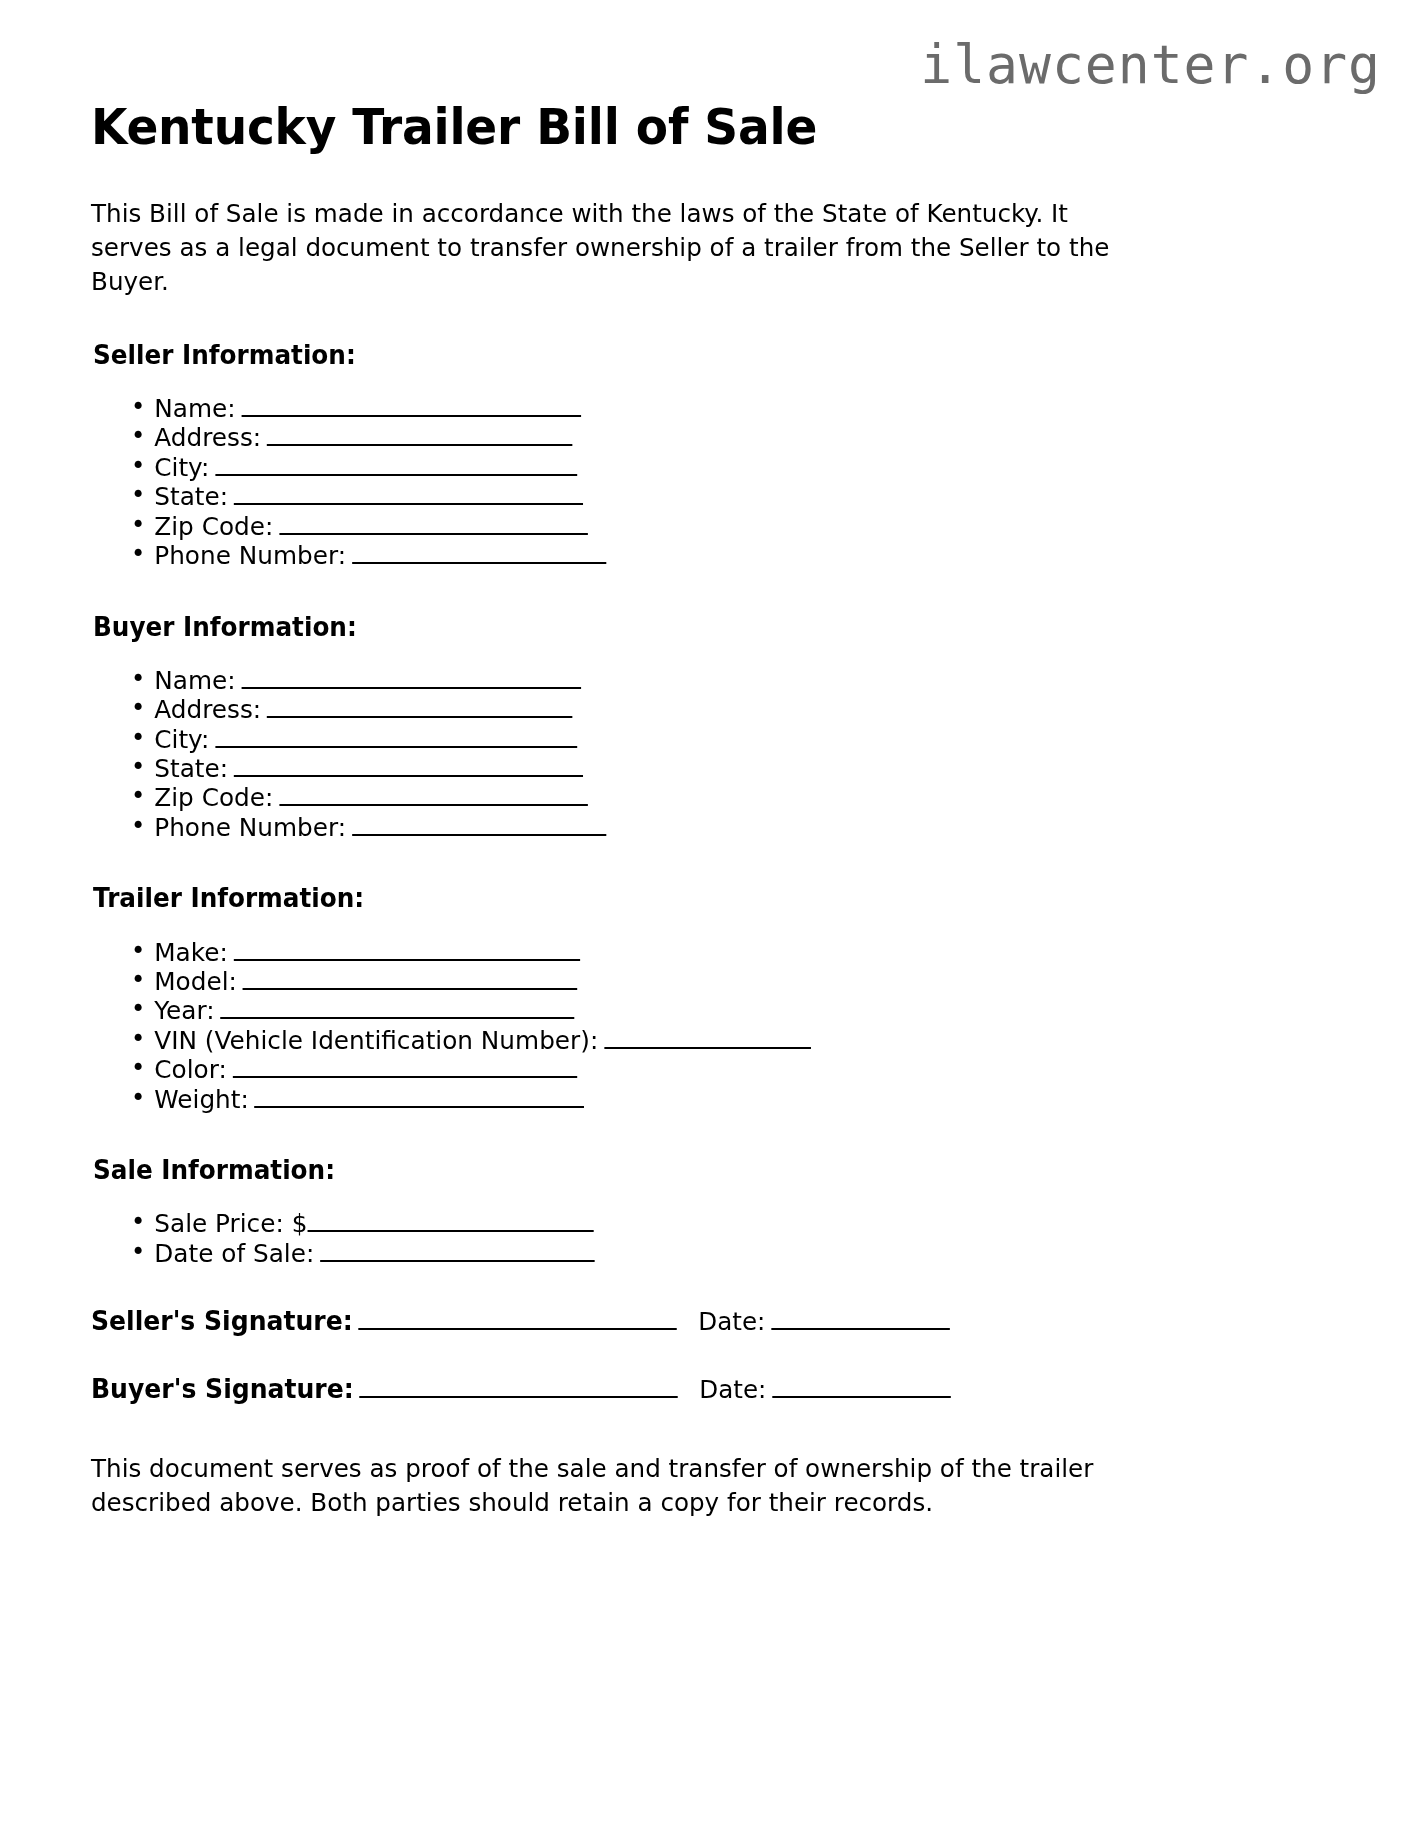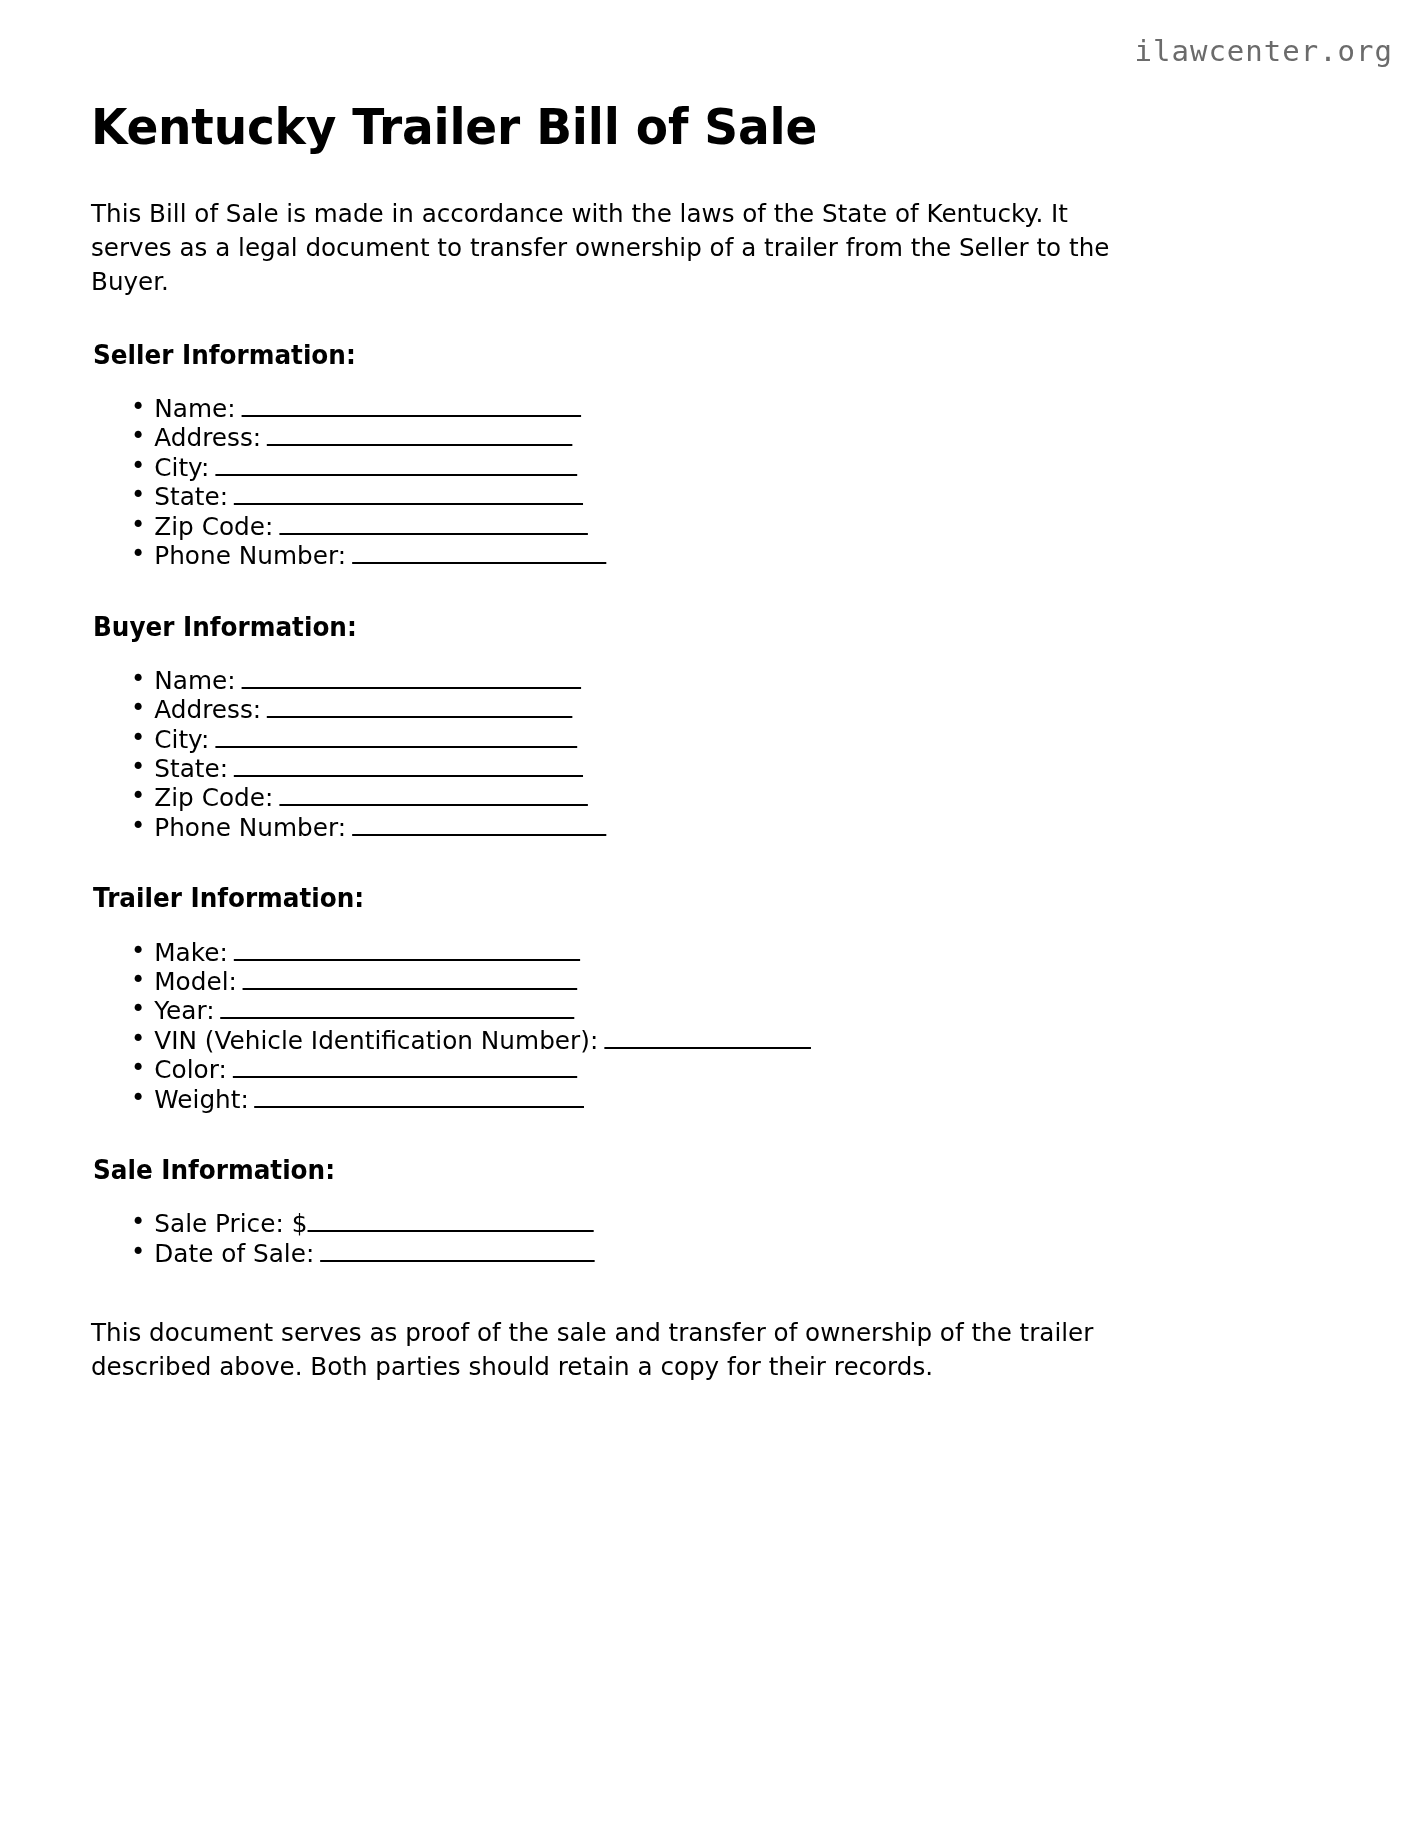--- a/index.html
+++ b/index.html
@@ -21,24 +21,24 @@
     left: 0; top: 0;
     width: 1411px;
     height: 1826px;
     background: #fff;
     box-sizing: border-box;
   }
 
   
   .watermark {
     position: absolute;
-    right: 18px;
+    right: 30px;
     top: 34px;
     font-family: "DejaVu Sans Mono", monospace;
-    font-size: 29px;
+    font-size: 53px;
     letter-spacing: 1px;
     color: #6b6b6b;
     white-space: nowrap;
   }
 
   
   .content {
     position: absolute;
     left: 75px;
     top: 100px;
@@ -172,17 +172,21 @@
           <li><span class="bullet">•</span><span>Color:</span><span class="rule" style="width: 355px;"></span></li>
           <li><span class="bullet">•</span><span>Weight:</span><span class="rule" style="width: 340px;"></span></li>
         </ul>
         <h2 class="section-title">Sale Information:</h2>
         <ul class="fields">
           <li><span class="bullet">•</span><span>Sale Price: $</span><span class="rule tight" style="width: 295px;"></span></li>
           <li><span class="bullet">•</span><span>Date of Sale:</span><span class="rule" style="width: 283px;"></span></li>
         </ul>
       </div>
 
+    <div id="signatures-root">
+        <div class="sig-row"><span class="sig-label">Seller's Signature:</span><span class="rule" style="width: 330px;"></span><span class="date-label">Date:</span><span class="rule" style="width: 185px;"></span></div>
+        <div class="sig-row"><span class="sig-label">Buyer's Signature:</span><span class="rule" style="width: 330px;"></span><span class="date-label">Date:</span><span class="rule" style="width: 185px;"></span></div>
+      </div>
 
     <p class="closing">This document serves as proof of the sale and transfer of ownership of the trailer described above. Both parties should retain a copy for their records.</p>
 
   </div>
 </div>
 
 </body></html>

